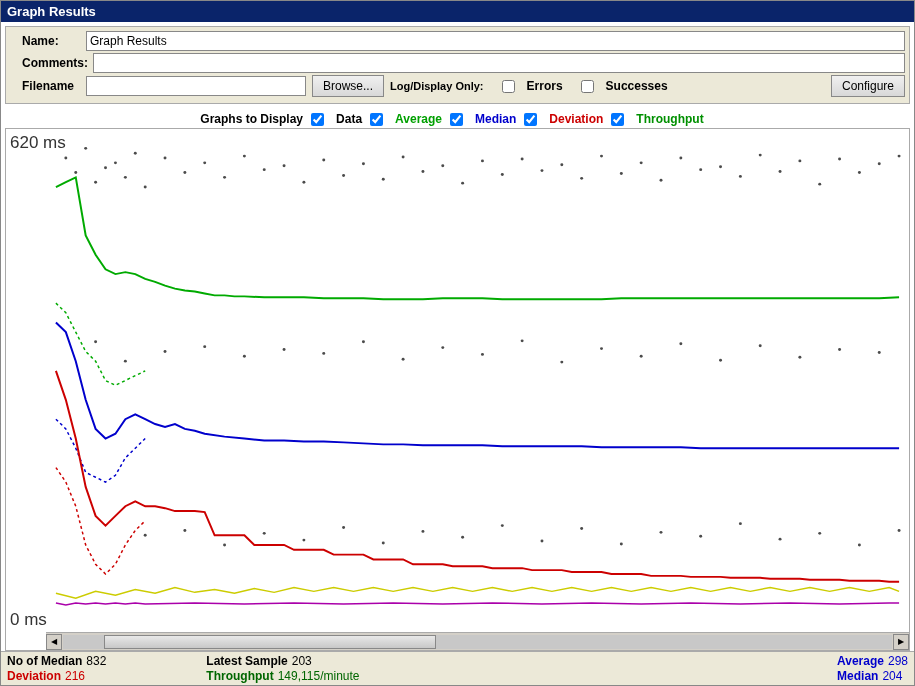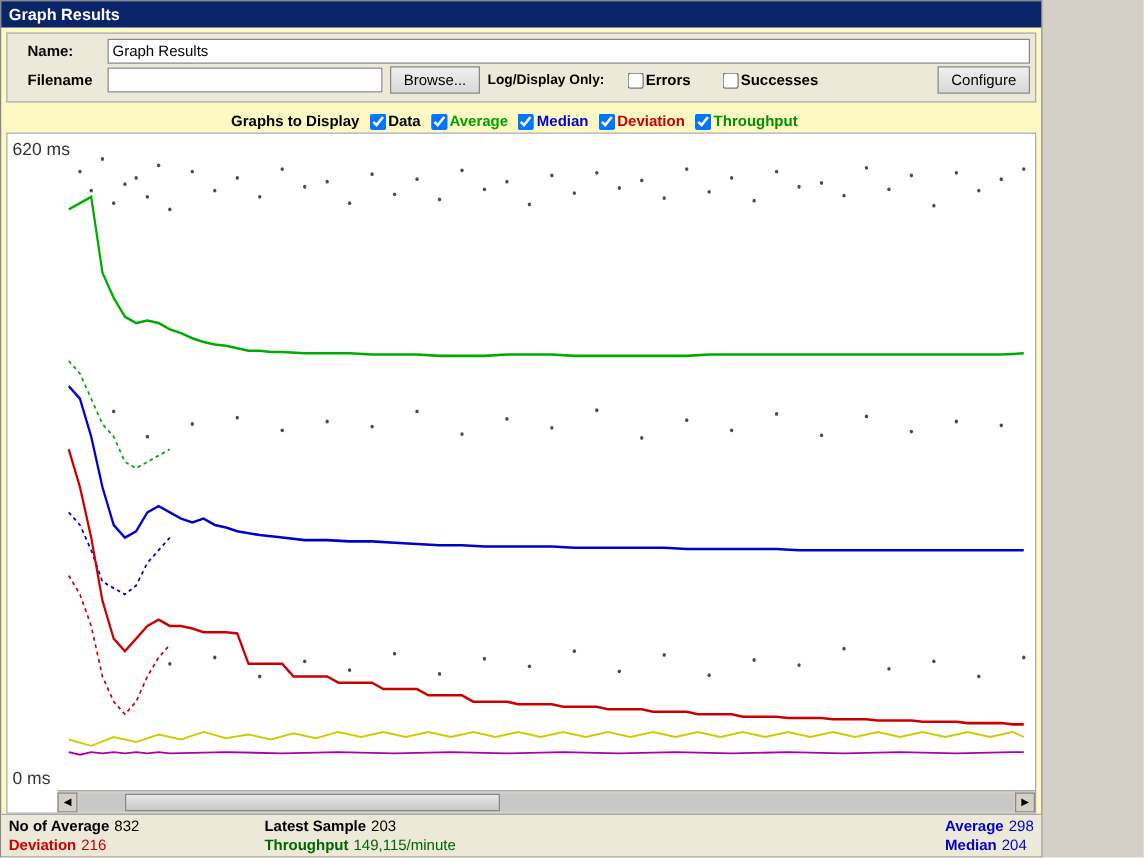--- a/index.html
+++ b/index.html
@@ -5,23 +5,23 @@
     * { box-sizing: border-box; margin: 0; padding: 0; }
     body {
       font-family: Arial, sans-serif;
       font-size: 12px;
       background: #d4d0c8;
       width: 915px;
       height: 686px;
       overflow: hidden;
     }
     .window {
-      width: 834px;
+      width: 915px;
       height: 686px;
-      background: #fef9c3;
+      background: #ffffff;
       border: 1px solid #888;
       display: flex;
       flex-direction: column;
     }
     .title-bar {
       background: #0a246a;
       color: white;
       padding: 3px 6px;
       font-weight: bold;
       font-size: 13px;
@@ -73,39 +73,39 @@
       padding: 4px 11px 2px 0;
       gap: 8px;
       font-size: 12px;
     }
     .graphs-to-display label {
       font-weight: bold;
     }
     .checkbox-item {
       display: flex;
       align-items: center;
-      gap: 2px;
+      gap: 12px;
     }
     .checkbox-item.data { color: #000; }
     .checkbox-item.average { color: #00a000; }
     .checkbox-item.median { color: #0000cc; }
     .checkbox-item.deviation { color: #cc0000; }
     .checkbox-item.throughput { color: #009000; }
     .chart-area {
       flex: 1;
       margin: 0 4px;
       background: white;
       border: 1px solid #aaa;
       position: relative;
       overflow: hidden;
     }
     .y-axis-label {
       position: absolute;
       left: 4px;
-      font-size: 14px;
+      font-size: 17px;
       color: #333;
       text-align: right;
     }
     .y-axis-top { top: 4px; }
     .y-axis-bottom { bottom: 20px; }
     .chart-canvas {
       position: absolute;
       left: 40px;
       right: 0;
       top: 0;
@@ -182,20 +182,24 @@
 
 <div class="window">
   <div class="title-bar">
     <span>Graph Results</span>
   </div>
 
   <div class="panel">
     <div class="form-row">
       <label>Name:</label>
       <input type="text" style="width: 820px;" value="Graph Results">
+    </div>
+    <div class="form-row">
+      <label>Comments:</label>
+      <input type="text" style="width: 820px;">
     </div>
     <div class="form-row">
       <label>Filename</label>
       <input type="text" style="width: 220px;">
       <button class="btn">Browse...</button>
       <span class="log-display-row">
         <span class="inline-label">Log/Display Only:</span>
         <label class="checkbox-item">
           <input type="checkbox" style="">
           <span>Errors</span>
@@ -355,21 +359,21 @@
       <div class="scroll-track">
         <div class="scroll-thumb"></div>
       </div>
       <div class="scroll-btn">▶</div>
     </div>
   </div>
 
   <div class="status-bar">
     <div class="status-col">
       <div class="status-item">
-        <span class="label">No of Average</span>
+        <span class="label">No of Median</span>
         <span>832</span>
       </div>
       <div class="status-item">
         <span class="label value-red">Deviation</span>
         <span class="value-red">216</span>
       </div>
     </div>
     <div class="status-col" style="margin-left:80px;">
       <div class="status-item">
         <span class="label">Latest Sample</span>

